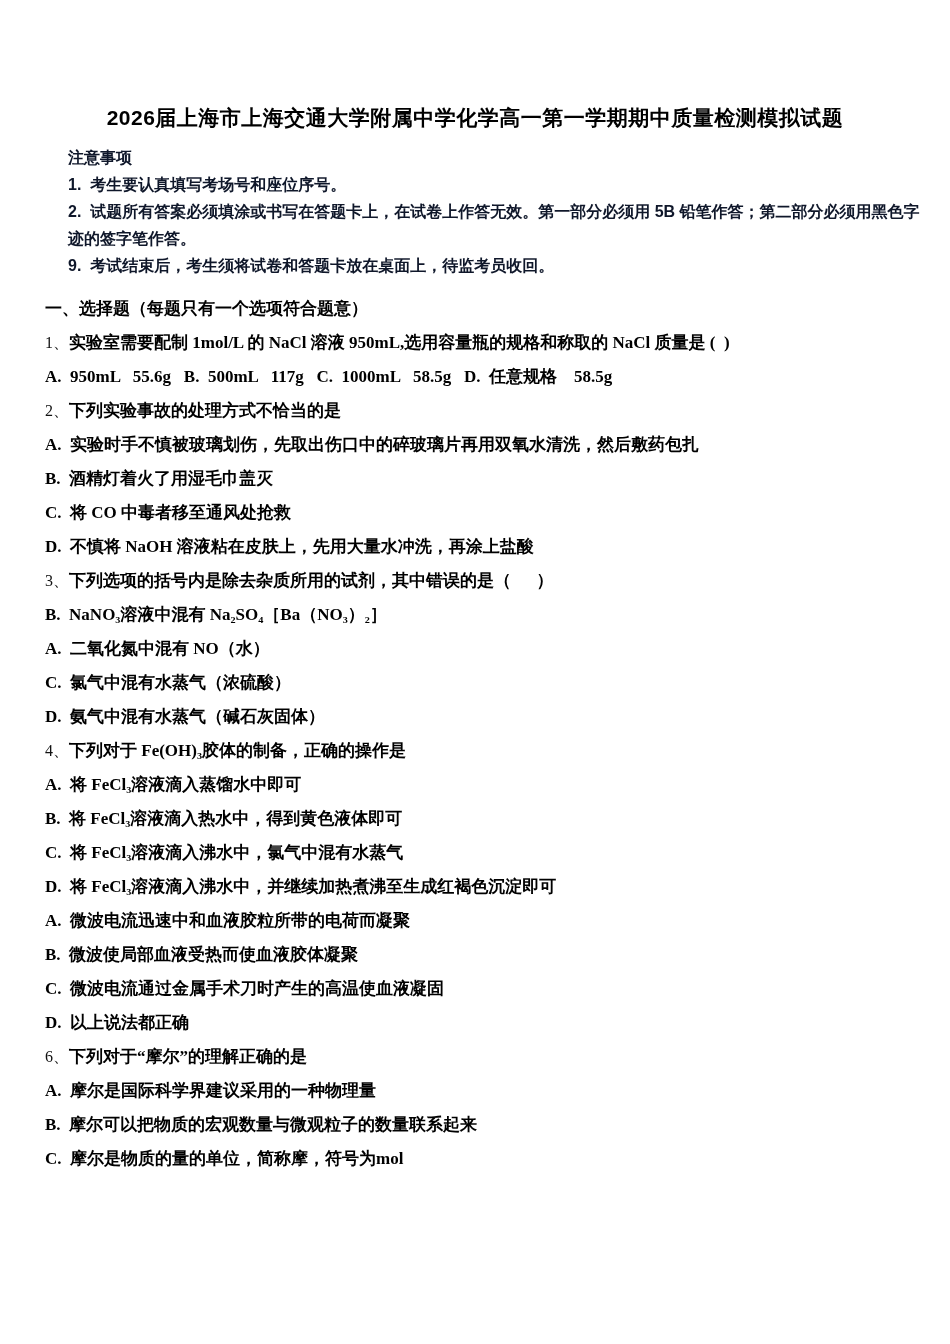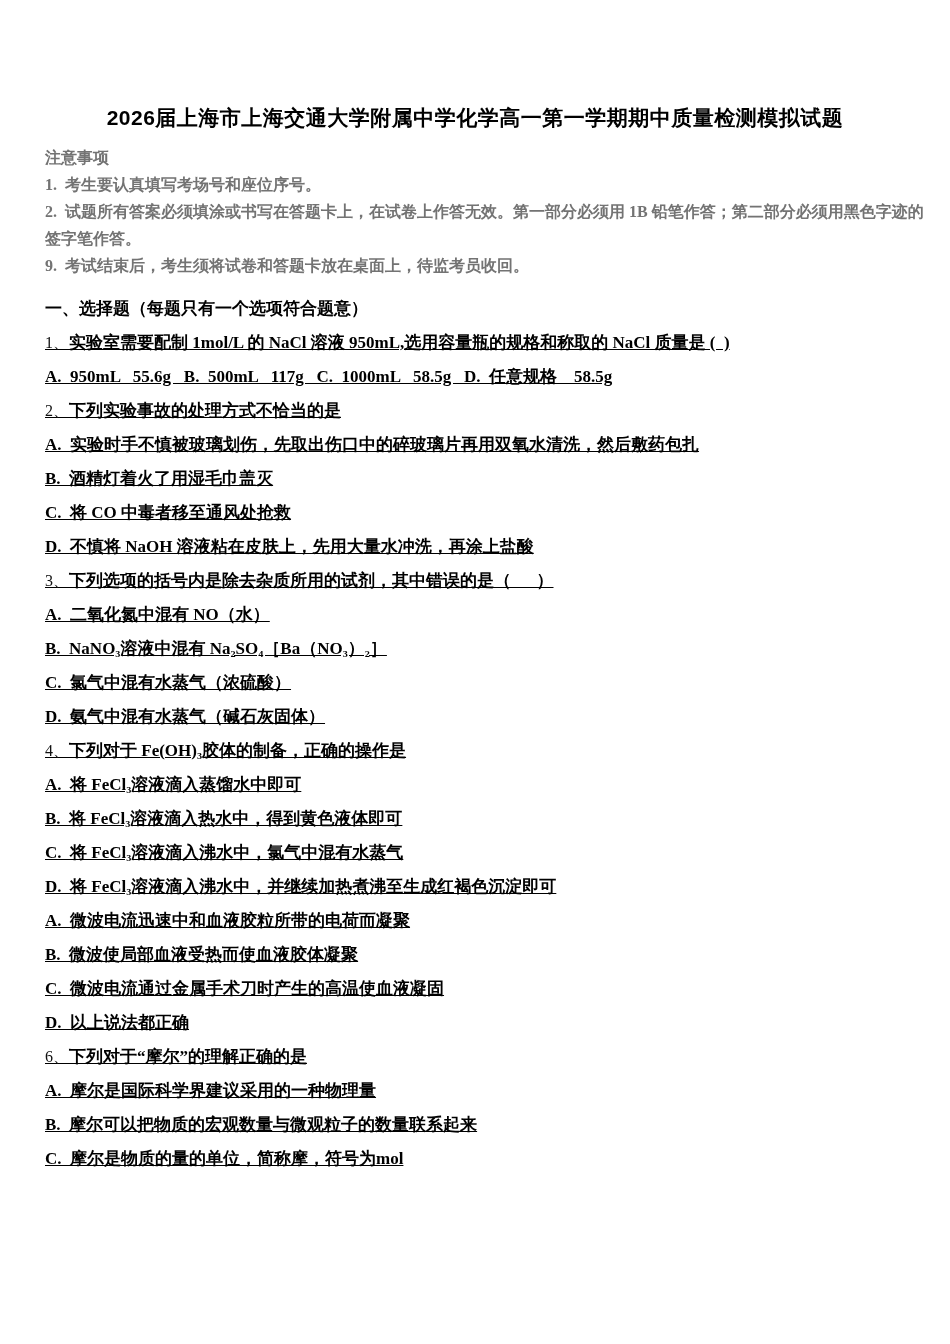--- a/index.html
+++ b/index.html
@@ -22,77 +22,77 @@
     line-height: 28px;
     letter-spacing: 0.5px;
     color: #000000;
   }
   .content {
     box-sizing: border-box;
     padding: 12px 18px 0 45px;
   }
   .notice-heading,
   .notice-item {
-    font-family: Liberation Serif, serif;
+    font-family: Liberation Sans, sans-serif;
     font-weight: 600;
     font-size: 16px;
     line-height: 27px;
     white-space: pre-wrap;
-    color: #737373;
+    color: #0f172a;
+    margin-left: 23px;
   }
   .section-heading {
     margin-top: 13px;
     font-family: "Liberation Serif", "DejaVu Serif", serif;
     font-weight: 700;
     font-size: 17px;
     line-height: 34px;
     color: #000000;
   }
   .qline {
     font-family: "Liberation Serif", "DejaVu Serif", serif;
     font-weight: 700;
     font-size: 17px;
     line-height: 34px;
     white-space: pre-wrap;
     color: #000000;
-    text-decoration: underline;
   }
   .qnum {
     font-family: "Liberation Serif", "DejaVu Serif", serif;
     font-weight: 400;
     font-size: 16px;
     color: #111111;
   }
 </style>
 </head>
 <body>
 
 <div class="page">
   <h1 class="title">2026届上海市上海交通大学附属中学化学高一第一学期期中质量检测模拟试题</h1>
   <div class="content">
     <div class="notice">
       <div class="notice-heading">注意事项</div>
       <div>
           <div class="notice-item">1.  考生要认真填写考场号和座位序号。</div>
-          <div class="notice-item">2.  试题所有答案必须填涂或书写在答题卡上，在试卷上作答无效。第一部分必须用 1B 铅笔作答；第二部分必须用黑色字迹的签字笔作答。</div>
+          <div class="notice-item">2.  试题所有答案必须填涂或书写在答题卡上，在试卷上作答无效。第一部分必须用 5B 铅笔作答；第二部分必须用黑色字迹的签字笔作答。</div>
           <div class="notice-item">9.  考试结束后，考生须将试卷和答题卡放在桌面上，待监考员收回。</div>
         </div>
     </div>
     <div class="section-heading">一、选择题（每题只有一个选项符合题意）</div>
     <div>
         <div class="qline stem"><span class="qnum">1、</span><span>实验室需要配制 1mol/L 的 NaCl 溶液 950mL,选用容量瓶的规格和称取的 NaCl 质量是 (  )</span></div>
         <div class="qline option">A.  950mL   55.6g   B.  500mL   117g   C.  1000mL   58.5g   D.  任意规格    58.5g</div>
         <div class="qline stem"><span class="qnum">2、</span><span>下列实验事故的处理方式不恰当的是</span></div>
         <div class="qline option">A.  实验时手不慎被玻璃划伤，先取出伤口中的碎玻璃片再用双氧水清洗，然后敷药包扎</div>
         <div class="qline option">B.  酒精灯着火了用湿毛巾盖灭</div>
         <div class="qline option">C.  将 CO 中毒者移至通风处抢救</div>
         <div class="qline option">D.  不慎将 NaOH 溶液粘在皮肤上，先用大量水冲洗，再涂上盐酸</div>
         <div class="qline stem"><span class="qnum">3、</span><span>下列选项的括号内是除去杂质所用的试剂，其中错误的是（      ）</span></div>
+        <div class="qline option">B.  NaNO₃溶液中混有 Na₂SO₄［Ba（NO₃）₂］</div>
         <div class="qline option">A.  二氧化氮中混有 NO（水）</div>
-        <div class="qline option">B.  NaNO₃溶液中混有 Na₂SO₄［Ba（NO₃）₂］</div>
         <div class="qline option">C.  氯气中混有水蒸气（浓硫酸）</div>
         <div class="qline option">D.  氨气中混有水蒸气（碱石灰固体）</div>
         <div class="qline stem"><span class="qnum">4、</span><span>下列对于 Fe(OH)₃胶体的制备，正确的操作是</span></div>
         <div class="qline option">A.  将 FeCl₃溶液滴入蒸馏水中即可</div>
         <div class="qline option">B.  将 FeCl₃溶液滴入热水中，得到黄色液体即可</div>
         <div class="qline option">C.  将 FeCl₃溶液滴入沸水中，氯气中混有水蒸气</div>
         <div class="qline option">D.  将 FeCl₃溶液滴入沸水中，并继续加热煮沸至生成红褐色沉淀即可</div>
         <div class="qline option">A.  微波电流迅速中和血液胶粒所带的电荷而凝聚</div>
         <div class="qline option">B.  微波使局部血液受热而使血液胶体凝聚</div>
         <div class="qline option">C.  微波电流通过金属手术刀时产生的高温使血液凝固</div>

